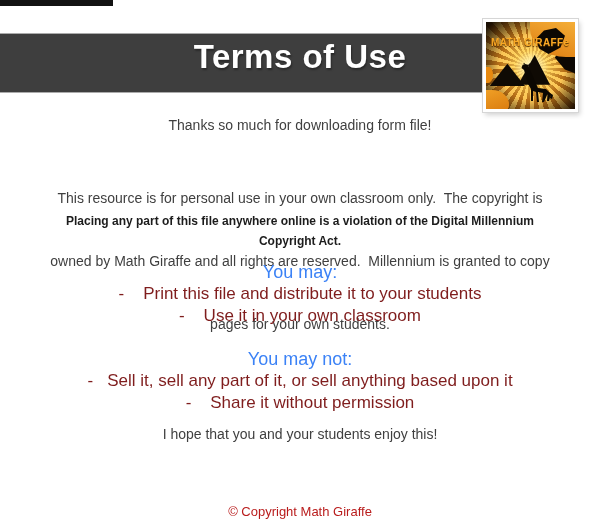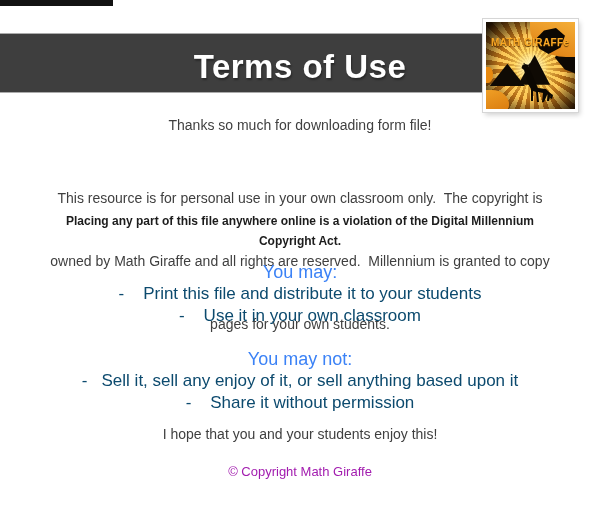--- a/index.html
+++ b/index.html
@@ -8,21 +8,21 @@
     position:relative; width:600px; height:523px; background:#ffffff;
     font-family:"Liberation Sans", sans-serif; color:#3f3f3f; overflow:hidden;
   }
   .top-bar { position:absolute; left:0; top:0; width:113px; height:6px; background:#121212; }
 
   .banner {
     position:absolute; left:0; top:33px; width:483px; height:60px;
     background:#3e3e3e; border-top:1px solid #ababab; border-bottom:1px solid #ababab;
   }
   .banner-title {
-    position:absolute; left:0; top:37px; width:600px; height:60px;
+    position:absolute; left:0; top:27px; width:600px; height:60px;
     display:flex; align-items:center; justify-content:center;
     font-size:33px; font-weight:bold; color:#ffffff;
     text-shadow:1px 2px 2px rgba(0,0,0,0.35); letter-spacing:0.5px;
   }
 
   
   .logo {
     position:absolute; left:483px; top:19px; width:95px; height:93px;
     background:#ffffff; box-shadow:0 0 0 1px #d6d6d6, 2px 3px 5px rgba(0,0,0,0.18);
   }
@@ -63,23 +63,23 @@
   .giraffe { position:absolute; left:31px; top:41px; }
 
   
   .tblock { position:absolute; left:0; width:600px; text-align:center; }
   .t-thanks   { top:114px; font-size:14px; line-height:22px; }
   .t-para     { top:146px; font-size:14px; line-height:21px; white-space:pre; }
   .t-dmca     { top:211px; font-size:12px; line-height:20px; font-weight:bold; color:#1c1c1c; }
   .t-may      { top:261px; }
   .t-maynot   { top:348px; }
   .sec-header { font-size:18px; font-weight:normal; line-height:22px; color:#3b82f6; }
-  .sec-item   { font-size:17px; line-height:22px; white-space:pre; color:#0c4a6e; }
+  .sec-item   { font-size:17px; line-height:22px; white-space:pre; color:#7f1d1d; }
   .t-hope     { top:424px; font-size:14px; line-height:20px; }
-  .t-copy     { top:463px; font-size:13px; line-height:18px; color:#a21caf; }
+  .t-copy     { top:503px; font-size:13px; line-height:18px; color:#b91c1c; }
 </style>
 </head>
 <body>
 
 <div class="page">
 
   <div class="top-bar"></div>
 
   <div class="banner"></div>
   <div class="banner-title">Terms of Use</div>
@@ -117,20 +117,20 @@
   </div>
 
   <div class="tblock t-may">
     <div class="sec-header">You may:</div>
     <div class="sec-item">-    Print this file and distribute it to your students</div>
     <div class="sec-item">-    Use it in your own classroom</div>
   </div>
 
   <div class="tblock t-maynot">
     <div class="sec-header">You may not:</div>
-    <div class="sec-item">-   Sell it, sell any enjoy of it, or sell anything based upon it</div>
+    <div class="sec-item">-   Sell it, sell any part of it, or sell anything based upon it</div>
     <div class="sec-item">-    Share it without permission</div>
   </div>
 
   <div class="tblock t-hope">I hope that you and your students enjoy this!</div>
   <div class="tblock t-copy">© Copyright Math Giraffe</div>
 
 </div>
 
 </body></html>

